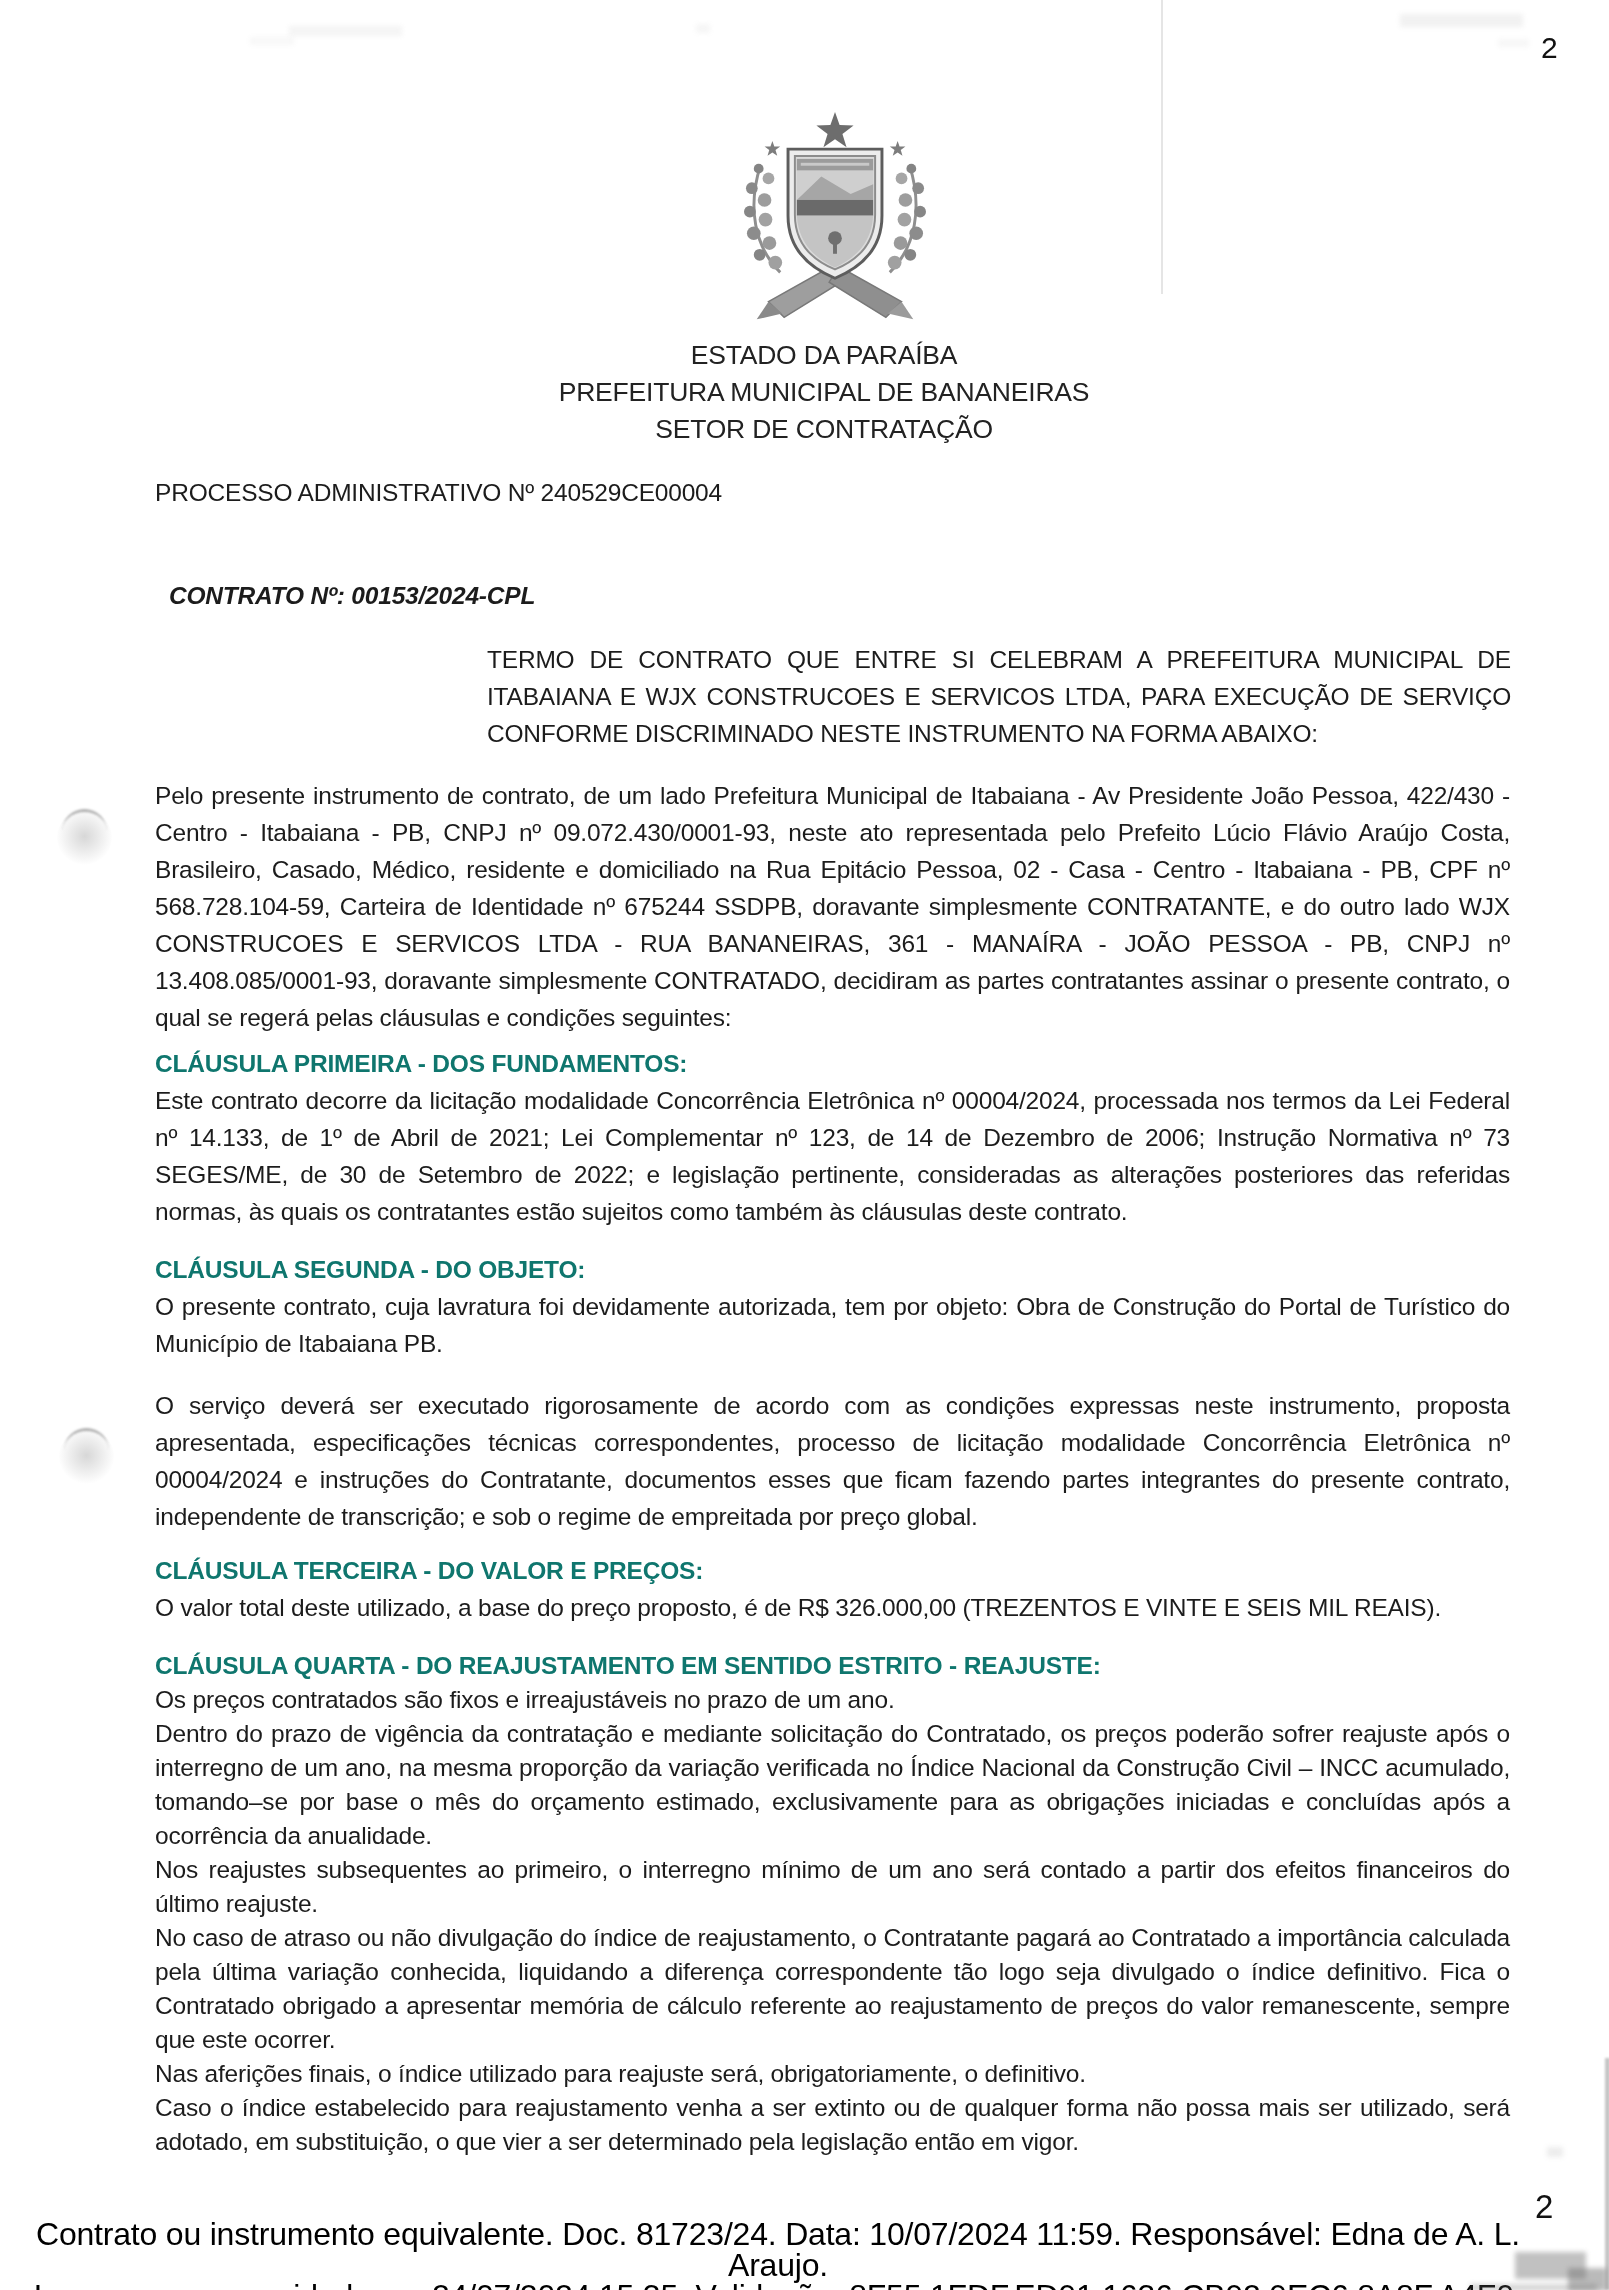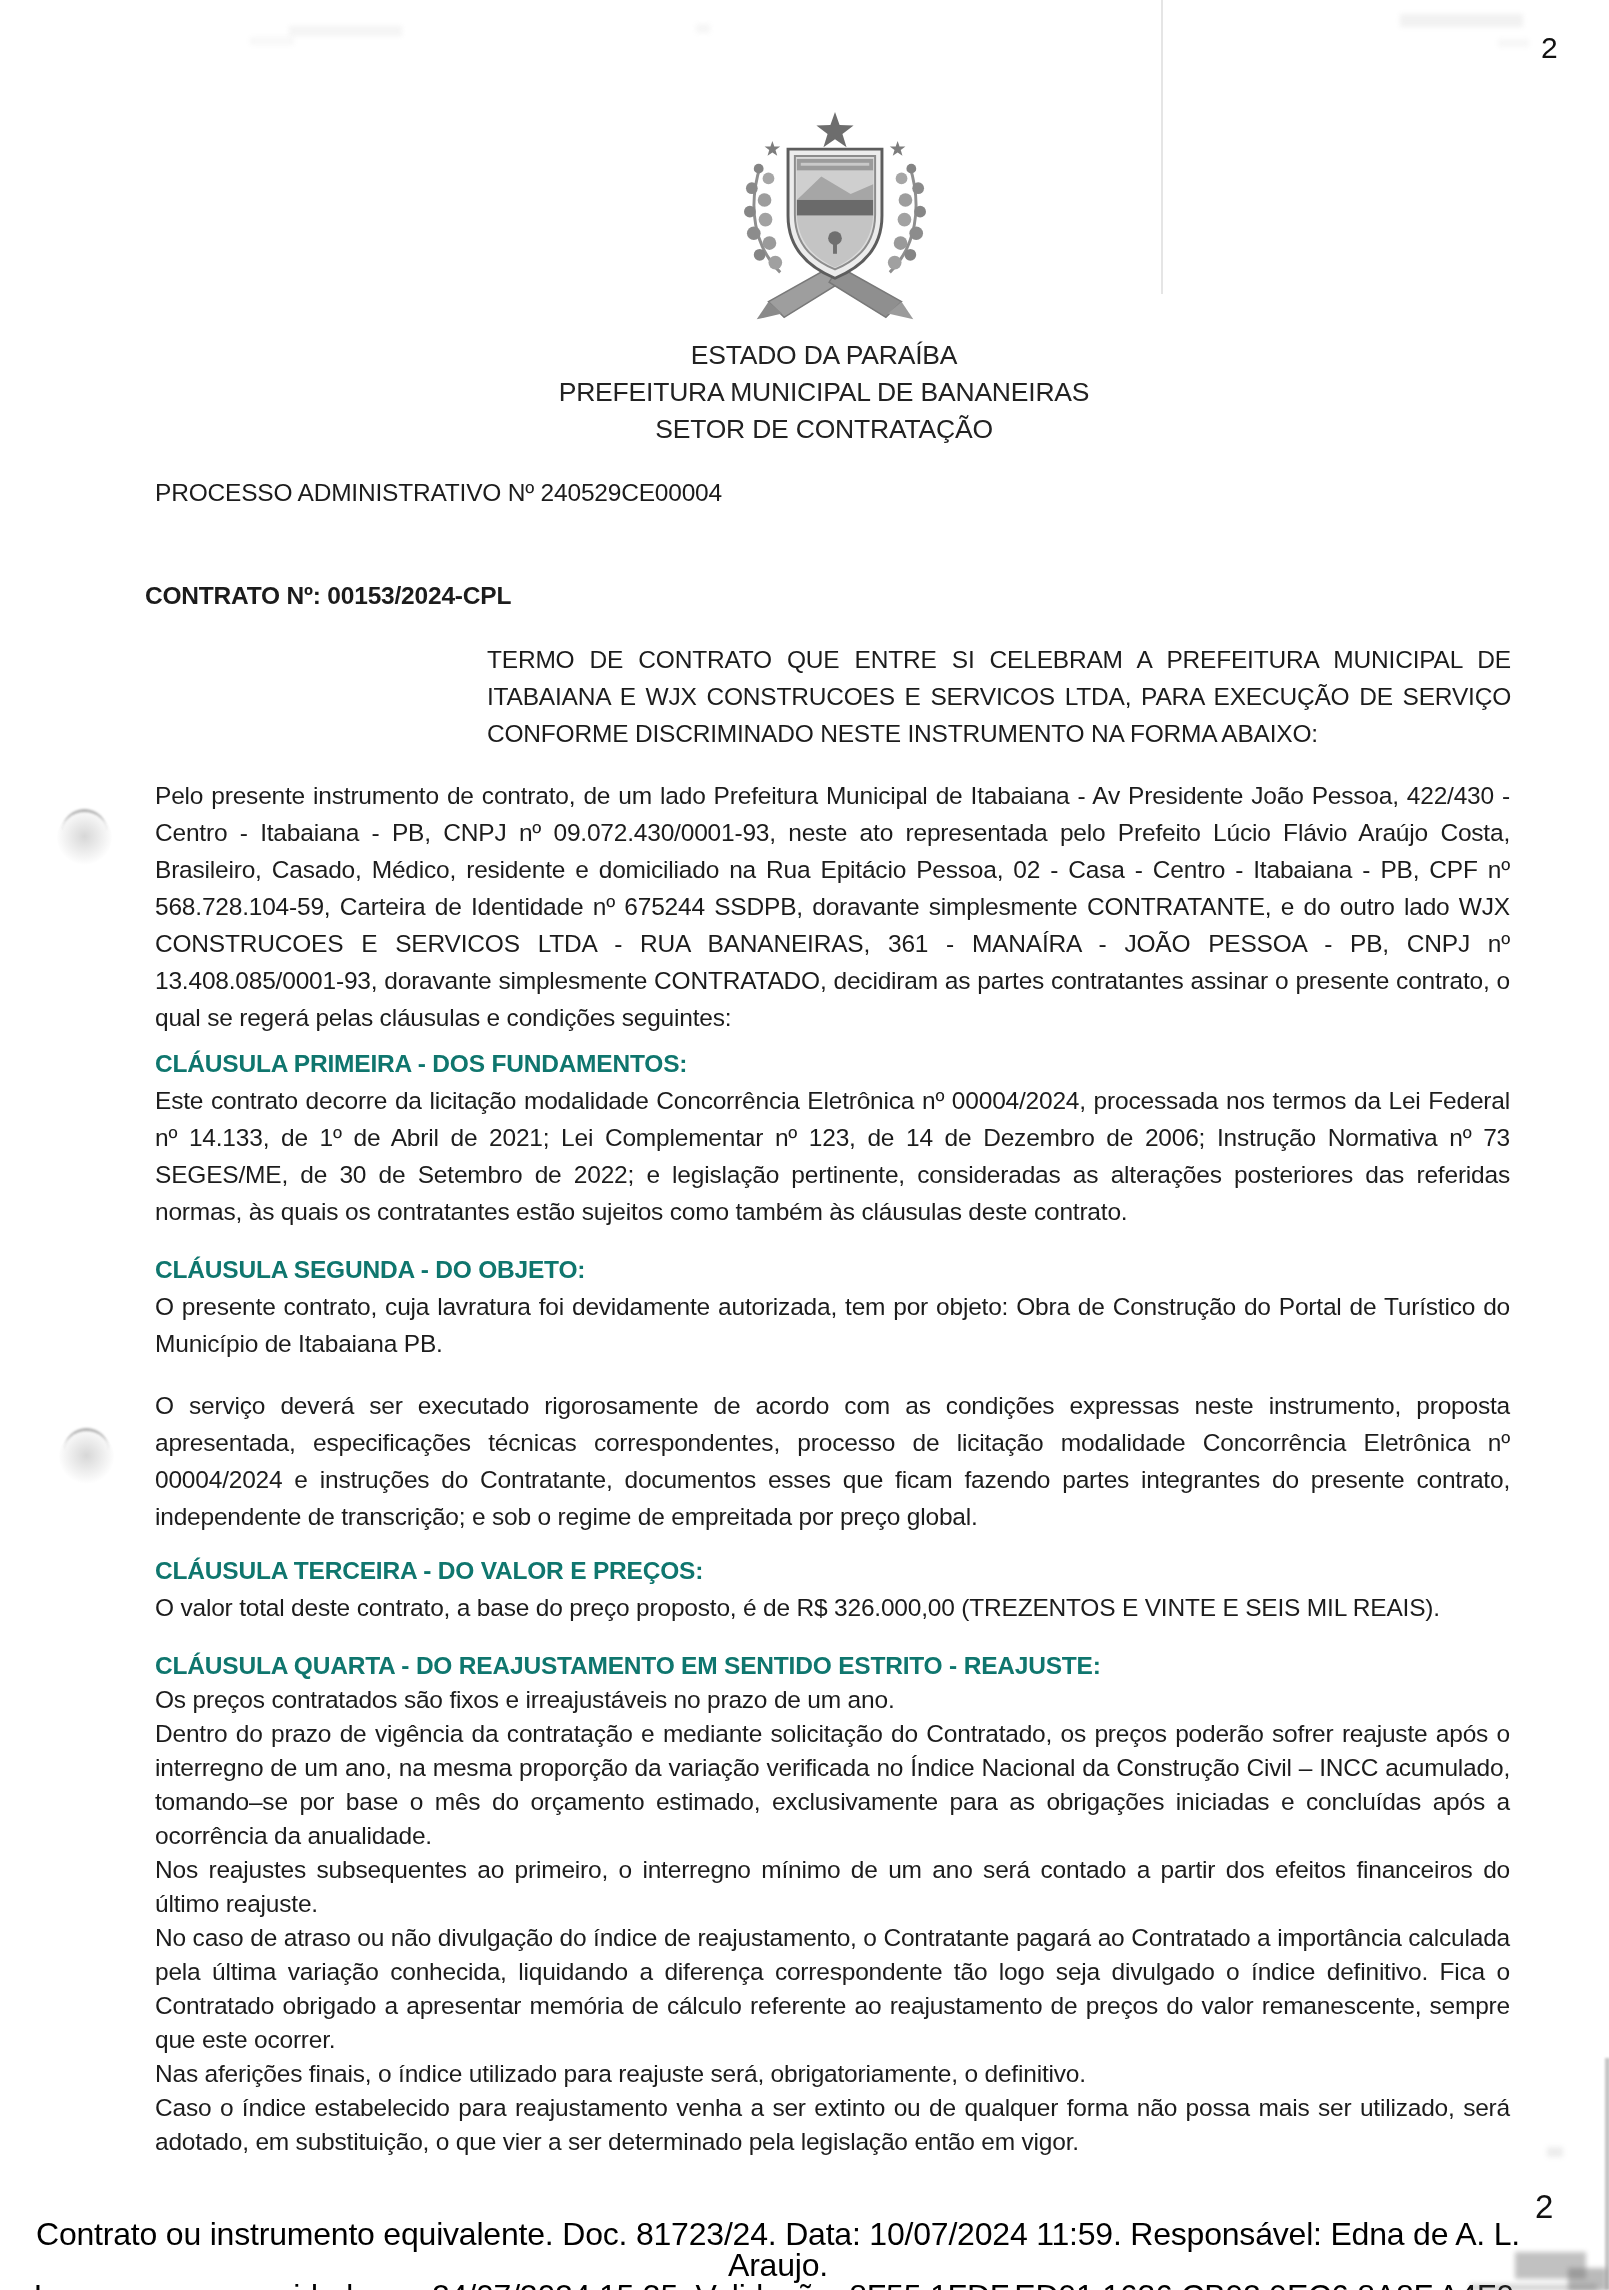--- a/index.html
+++ b/index.html
@@ -114,40 +114,40 @@
 
   <div class="abs org-header">
     <div>ESTADO DA PARAÍBA</div>
     <div>PREFEITURA MUNICIPAL DE BANANEIRAS</div>
     <div>SETOR DE CONTRATAÇÃO</div>
   </div>
 
   <div class="abs" style="left:155px;top:475px;width:1357px;">
     <div class="body-text" style="line-height:35px;text-align:left;">PROCESSO ADMINISTRATIVO Nº 240529CE00004</div>
   </div>
-  <div class="abs body-text bold" style="left:145px;top:577px;text-align:left;">CONTRATO Nº: 00153/2024-CPL</div>
+  <div class="abs body-text bold" style="left:169px;top:577px;text-align:left;font-style:italic;">CONTRATO Nº: 00153/2024-CPL</div>
 
   <div class="abs body-text" style="left:487px;top:641px;width:1024px;">TERMO DE CONTRATO QUE ENTRE SI CELEBRAM A PREFEITURA MUNICIPAL DE ITABAIANA E WJX CONSTRUCOES E SERVICOS LTDA, PARA EXECUÇÃO DE SERVIÇO CONFORME DISCRIMINADO NESTE INSTRUMENTO NA FORMA ABAIXO:</div>
 
   <div class="abs body-text" style="left:155px;top:777px;width:1355px;">Pelo presente instrumento de contrato, de um lado Prefeitura Municipal de Itabaiana - Av Presidente João Pessoa, 422/430 - Centro - Itabaiana - PB, CNPJ nº 09.072.430/0001-93, neste ato representada pelo Prefeito Lúcio Flávio Araújo Costa, Brasileiro, Casado, Médico, residente e domiciliado na Rua Epitácio Pessoa, 02 - Casa - Centro - Itabaiana - PB, CPF nº 568.728.104-59, Carteira de Identidade nº 675244 SSDPB, doravante simplesmente CONTRATANTE, e do outro lado WJX CONSTRUCOES E SERVICOS LTDA - RUA BANANEIRAS, 361 - MANAÍRA - JOÃO PESSOA - PB, CNPJ nº 13.408.085/0001-93, doravante simplesmente CONTRATADO, decidiram as partes contratantes assinar o presente contrato, o qual se regerá pelas cláusulas e condições seguintes:</div>
 
   <div class="abs" style="left:155px;top:1045px;width:1355px;">
     <div class="clause-title">CLÁUSULA PRIMEIRA - DOS FUNDAMENTOS:</div>
     <div class="body-text">Este contrato decorre da licitação modalidade Concorrência Eletrônica nº 00004/2024, processada nos termos da Lei Federal nº 14.133, de 1º de Abril de 2021; Lei Complementar nº 123, de 14 de Dezembro de 2006; Instrução Normativa nº 73 SEGES/ME, de 30 de Setembro de 2022; e legislação pertinente, consideradas as alterações posteriores das referidas normas, às quais os contratantes estão sujeitos como também às cláusulas deste contrato.</div>
   </div>
 
   <div class="abs" style="left:155px;top:1251px;width:1355px;">
     <div class="clause-title">CLÁUSULA SEGUNDA - DO OBJETO:</div>
     <div class="body-text">O presente contrato, cuja lavratura foi devidamente autorizada, tem por objeto: Obra de Construção do Portal de Turístico do Município de Itabaiana PB.</div>
     <div class="body-text" style="margin-top:24.5px;">O serviço deverá ser executado rigorosamente de acordo com as condições expressas neste instrumento, proposta apresentada, especificações técnicas correspondentes, processo de licitação modalidade Concorrência Eletrônica nº 00004/2024 e instruções do Contratante, documentos esses que ficam fazendo partes integrantes do presente contrato, independente de transcrição; e sob o regime de empreitada por preço global.</div>
   </div>
 
   <div class="abs" style="left:155px;top:1552px;width:1355px;">
     <div class="clause-title">CLÁUSULA TERCEIRA - DO VALOR E PREÇOS:</div>
-    <div class="body-text">O valor total deste contrato, a base do preço proposto, é de R$ 326.000,00 (TREZENTOS E VINTE E SEIS MIL REAIS).</div>
+    <div class="body-text">O valor total deste utilizado, a base do preço proposto, é de R$ 326.000,00 (TREZENTOS E VINTE E SEIS MIL REAIS).</div>
   </div>
 
   <div class="abs" style="left:155px;top:1648px;width:1355px;">
     <div class="clause-title" style="line-height:35px;">CLÁUSULA QUARTA - DO REAJUSTAMENTO EM SENTIDO ESTRITO - REAJUSTE:</div>
     <div class="body-text" style="line-height:34px;">Os preços contratados são fixos e irreajustáveis no prazo de um ano.</div>
     <div class="body-text" style="line-height:34px;">Dentro do prazo de vigência da contratação e mediante solicitação do Contratado, os preços poderão sofrer reajuste após o interregno de um ano, na mesma proporção da variação verificada no Índice Nacional da Construção Civil – INCC acumulado, tomando–se por base o mês do orçamento estimado, exclusivamente para as obrigações iniciadas e concluídas após a ocorrência da anualidade.</div>
     <div class="body-text" style="line-height:34px;">Nos reajustes subsequentes ao primeiro, o interregno mínimo de um ano será contado a partir dos efeitos financeiros do último reajuste.</div>
     <div class="body-text" style="line-height:34px;">No caso de atraso ou não divulgação do índice de reajustamento, o Contratante pagará ao Contratado a importância calculada pela última variação conhecida, liquidando a diferença correspondente tão logo seja divulgado o índice definitivo. Fica o Contratado obrigado a apresentar memória de cálculo referente ao reajustamento de preços do valor remanescente, sempre que este ocorrer.</div>
     <div class="body-text" style="line-height:34px;">Nas aferições finais, o índice utilizado para reajuste será, obrigatoriamente, o definitivo.</div>
     <div class="body-text" style="line-height:34px;">Caso o índice estabelecido para reajustamento venha a ser extinto ou de qualquer forma não possa mais ser utilizado, será adotado, em substituição, o que vier a ser determinado pela legislação então em vigor.</div>

